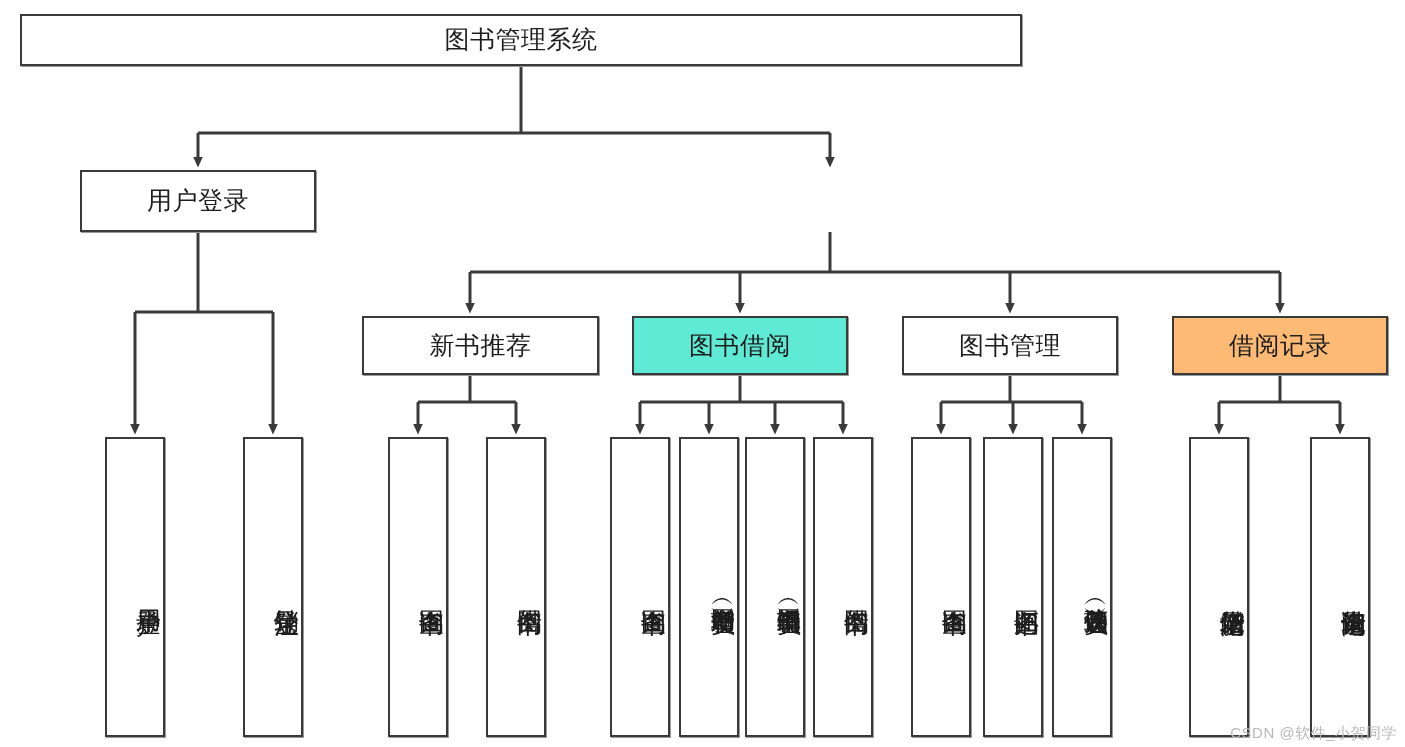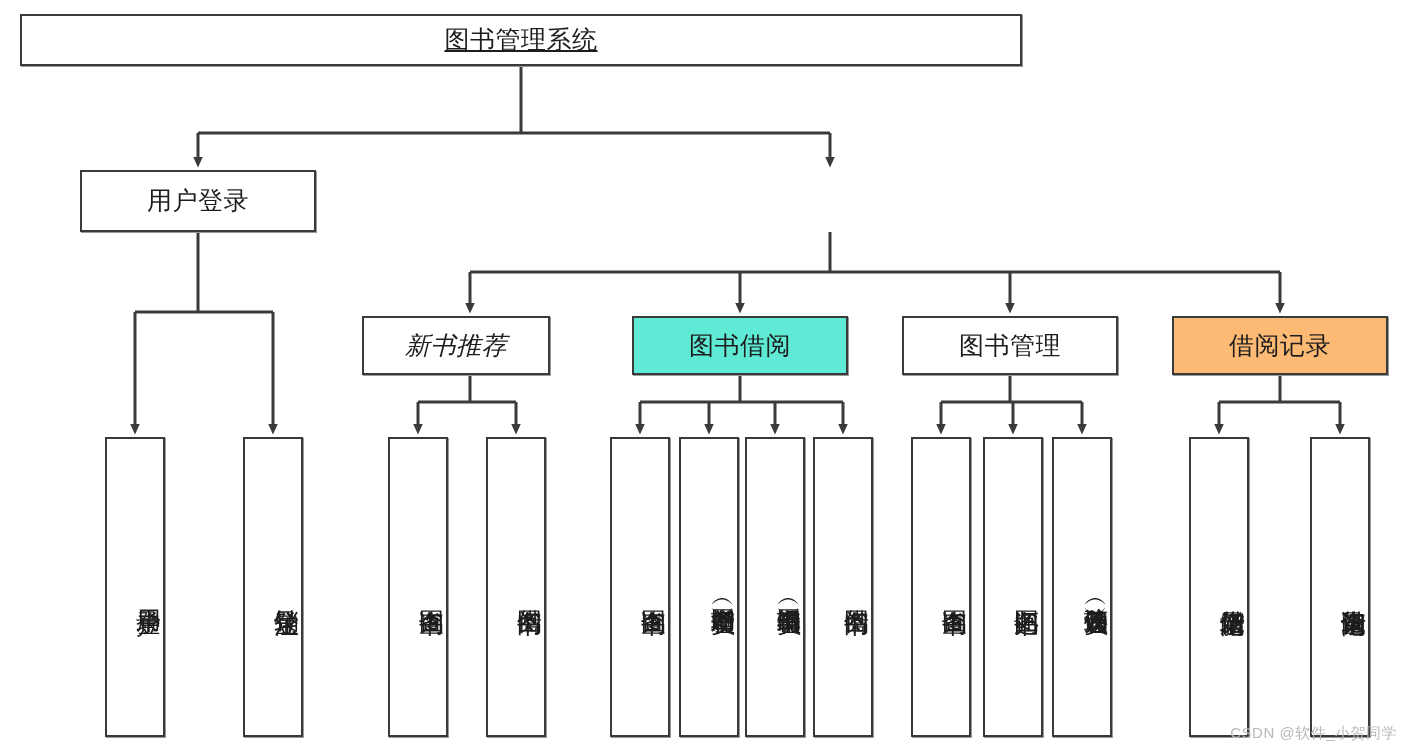--- a/index.html
+++ b/index.html
@@ -38,21 +38,20 @@
     color: #1d1d1d;
     letter-spacing: 0.5px;
   }
   .node.horiz {
     font-size: 25px;
     line-height: 1.1;
     white-space: nowrap;
   }
   .node.root {
     font-size: 25px;
-    text-decoration: underline;
   }
   .node.vert {
     writing-mode: vertical-rl;
     text-orientation: upright;
     font-size: 25px;
     line-height: 1.16;
     align-items: flex-start;
     justify-content: center;
     padding-top: 8px;
     white-space: nowrap;
@@ -124,21 +123,21 @@
       <path d="M1219,402 L1340,402"></path>
       <path d="M1219,402 L1219,425" marker-end="url(#arrow)"></path>
       <path d="M1340,402 L1340,425" marker-end="url(#arrow)"></path>
     </g>
   </svg>
 
   <div class="node horiz root" style="left: 20px; top: 14px; width: 1002px; height: 52px; border-color: rgb(58, 58, 58); background: rgb(255, 255, 255); color: rgb(29, 29, 29);">图书管理系统</div>
 
   <div class="node horiz" style="left: 80px; top: 170px; width: 236px; height: 62px; border-color: rgb(58, 58, 58); background: rgb(255, 255, 255); color: rgb(29, 29, 29);">用户登录</div>
 
-  <div class="node horiz" style="left: 362px; top: 316px; width: 188px; height: 59px; border-color: rgb(58, 58, 58); background: rgb(255, 255, 255); color: rgb(29, 29, 29); font-style: italic;">新书推荐</div>
+  <div class="node horiz" style="left: 362px; top: 316px; width: 237px; height: 59px; border-color: rgb(58, 58, 58); background: rgb(255, 255, 255); color: rgb(29, 29, 29);">新书推荐</div>
   <div class="node horiz" style="left: 632px; top: 316px; width: 216px; height: 59px; border-color: rgb(58, 58, 58); background: #5eead4; color: rgb(29, 29, 29);">图书借阅</div>
   <div class="node horiz" style="left: 902px; top: 316px; width: 216px; height: 59px; border-color: rgb(58, 58, 58); background: rgb(255, 255, 255); color: rgb(29, 29, 29);">图书管理</div>
   <div class="node horiz" style="left: 1172px; top: 316px; width: 216px; height: 59px; border-color: rgb(58, 58, 58); background: #fdba74; color: rgb(29, 29, 29);">借阅记录</div>
 
   <div class="node vert" style="left: 105px; top: 437px; width: 60px; height: 300px; border-color: rgb(58, 58, 58); background: rgb(255, 255, 255); color: rgb(29, 29, 29);">用户登录</div>
   <div class="node vert" style="left: 243px; top: 437px; width: 60px; height: 300px; border-color: rgb(58, 58, 58); background: rgb(255, 255, 255); color: rgb(29, 29, 29);">注销登录</div>
   <div class="node vert" style="left: 388px; top: 437px; width: 60px; height: 300px; border-color: rgb(58, 58, 58); background: rgb(255, 255, 255); color: rgb(29, 29, 29);">查询图书</div>
   <div class="node vert" style="left: 486px; top: 437px; width: 60px; height: 300px; border-color: rgb(58, 58, 58); background: rgb(255, 255, 255); color: rgb(29, 29, 29);">借阅图书</div>
   <div class="node vert" style="left: 610px; top: 437px; width: 60px; height: 300px; border-color: rgb(58, 58, 58); background: rgb(255, 255, 255); color: rgb(29, 29, 29);">查询图书</div>
   <div class="node vert tall" style="left: 679px; top: 437px; width: 60px; height: 300px; border-color: rgb(58, 58, 58); background: rgb(255, 255, 255); color: rgb(29, 29, 29);">新增图书（管理员）</div>

